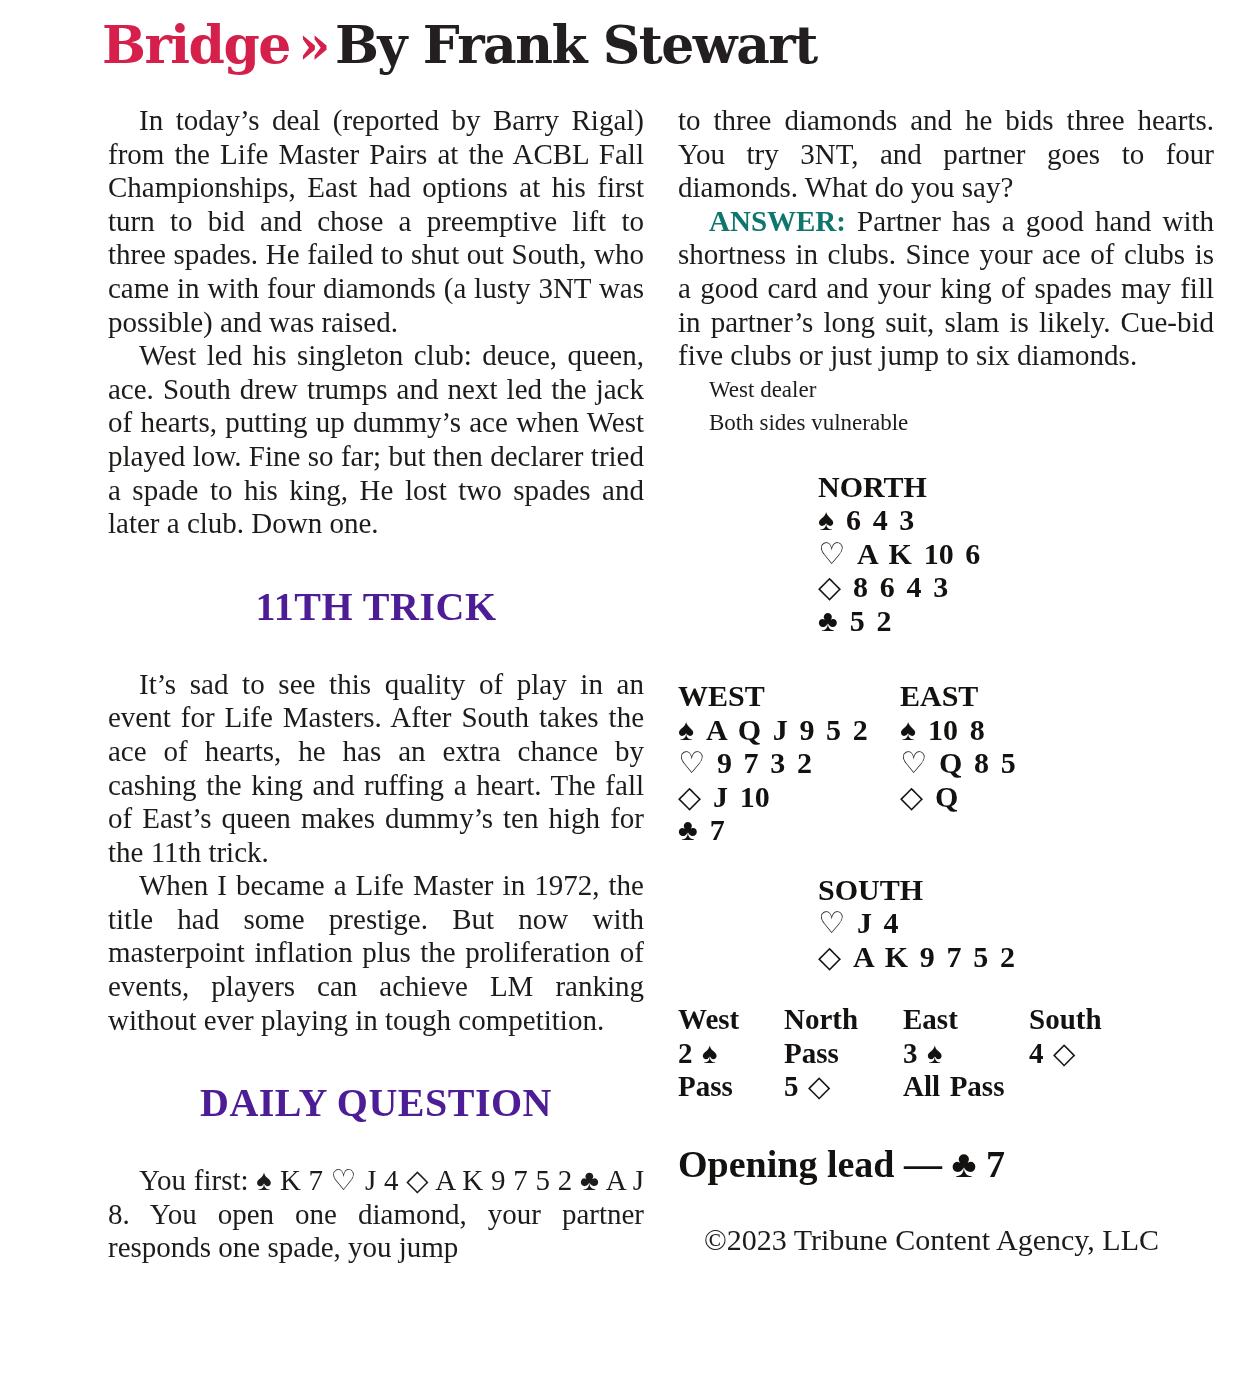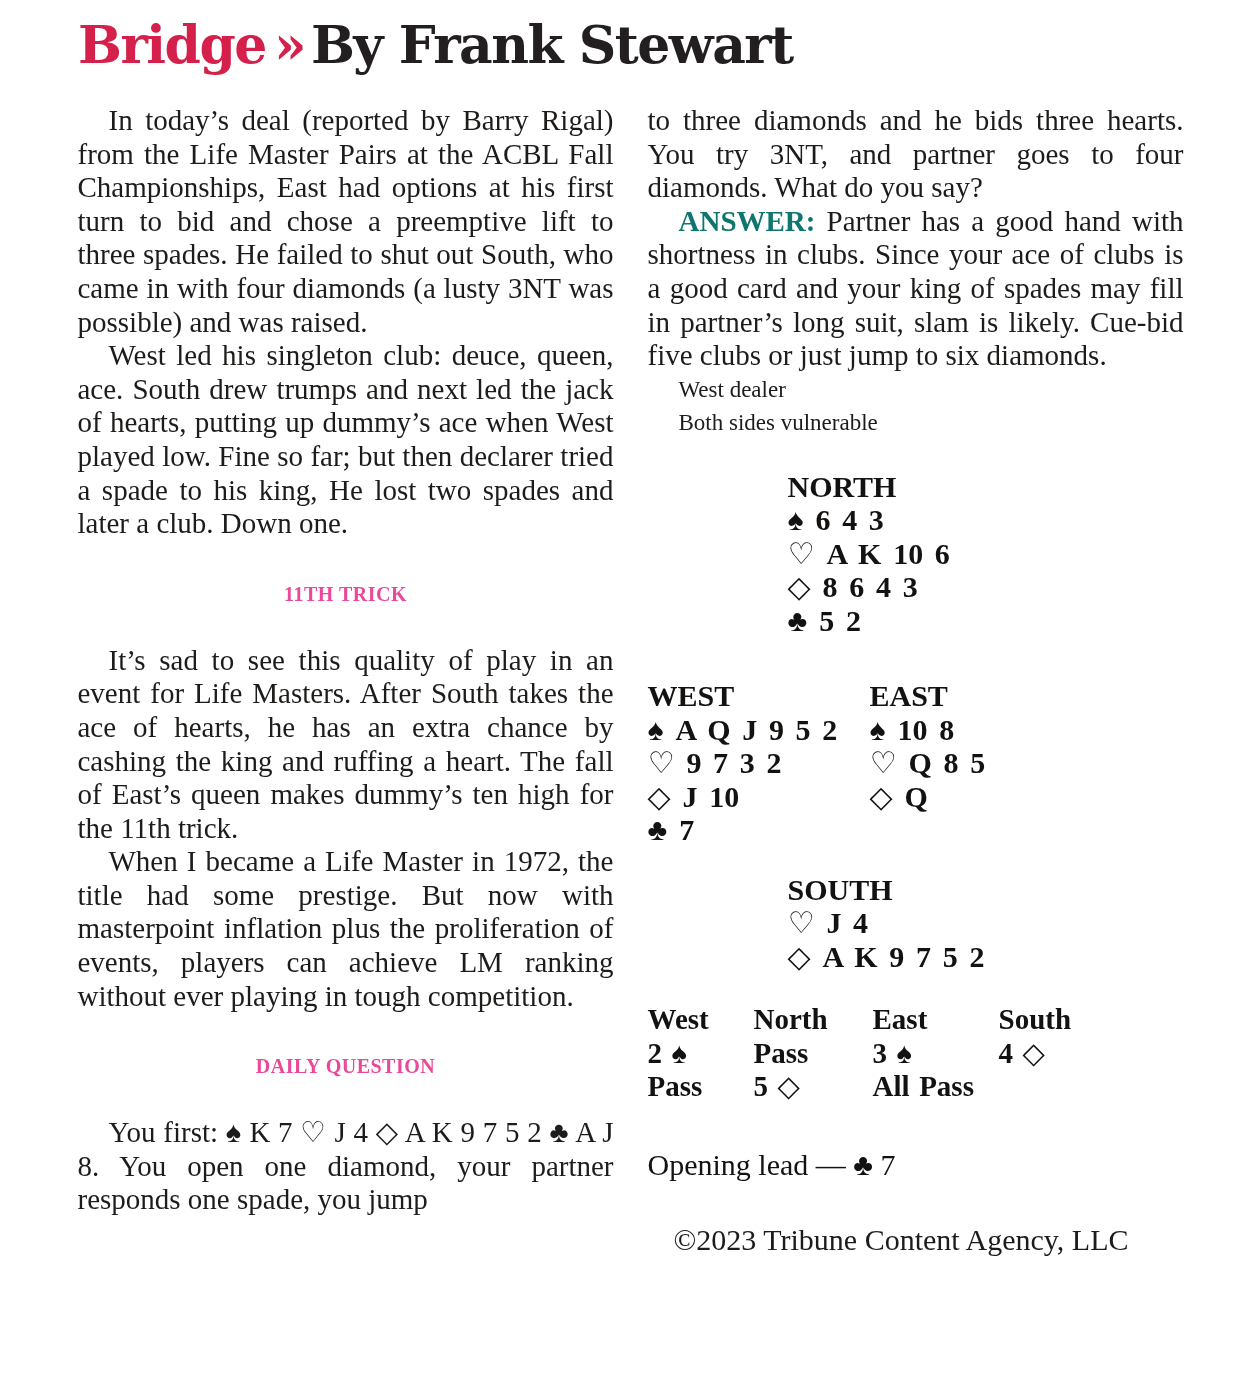--- a/index.html
+++ b/index.html
@@ -2,52 +2,52 @@
 <html><head>
 <meta charset="utf-8">
 <style>
   html,body{margin:0;padding:0;background:#ffffff;}
   body{
     width:1239px;height:1388px;overflow:hidden;
     font-family:"Liberation Serif","DejaVu Serif",serif;
     color:#1e1c1a;
     -webkit-font-smoothing:antialiased;
   }
-  .page{padding:16px 62px 0 84px;}
+  .page{padding:16px 62px 0 84px;margin-left:24px;}
   
   h1.masthead{
     margin:0 0 30px -6px;
     font-family:"DejaVu Serif","Liberation Serif",serif;
     font-weight:bold;
     font-size:52px;
     line-height:58px;
     letter-spacing:-1.5px;
     white-space:nowrap;
     color:#231f20;
   }
   .t-red{color:#d4204a;}
   .sep{padding:0 6px 0 8px;}
   
-  .cols{display:flex;gap:34px;justify-content:center;}
+  .cols{display:flex;gap:34px;}
   .col{width:536px;flex:0 0 536px;}
   p.body{
     margin:0;
     font-size:29px;
     line-height:33.6px;
     text-align:justify;
     text-justify:inter-word;
   }
   p.ind{text-indent:31px;}
   .runin{font-weight:bold;color:#0f766e;}
   h2.xhead{
     margin:42px 0 38px 0;
     text-align:center;
-    font-size:20px;
+    font-size:40px;
     font-weight:bold;
-    color:#ec4899;
+    color:#4c1d95;
     letter-spacing:.5px;
   }
   .plain-line{
     margin:0;
     font-size:23px;
     line-height:33.6px;
     text-indent:31px;
     text-align:left;
   }
   
@@ -72,23 +72,23 @@
     display:grid;
     grid-template-columns:106px 119px 126px auto;
     font-weight:bold;
     color:#141210;
     font-size:29px;
     line-height:33.5px;
   }
   .bidding .cell{white-space:nowrap;word-spacing:.08em;}
   .lead-line{
     margin-top:44px;
-    font-weight:normal;
+    font-weight:bold;
     color:#141210;
-    font-size:30px;
+    font-size:38px;
     line-height:33px;
     white-space:nowrap;
   }
   .copyright{
     margin:42px 0 0 26px;
     font-size:30px;
     line-height:33px;
     white-space:nowrap;
   }
 </style>

